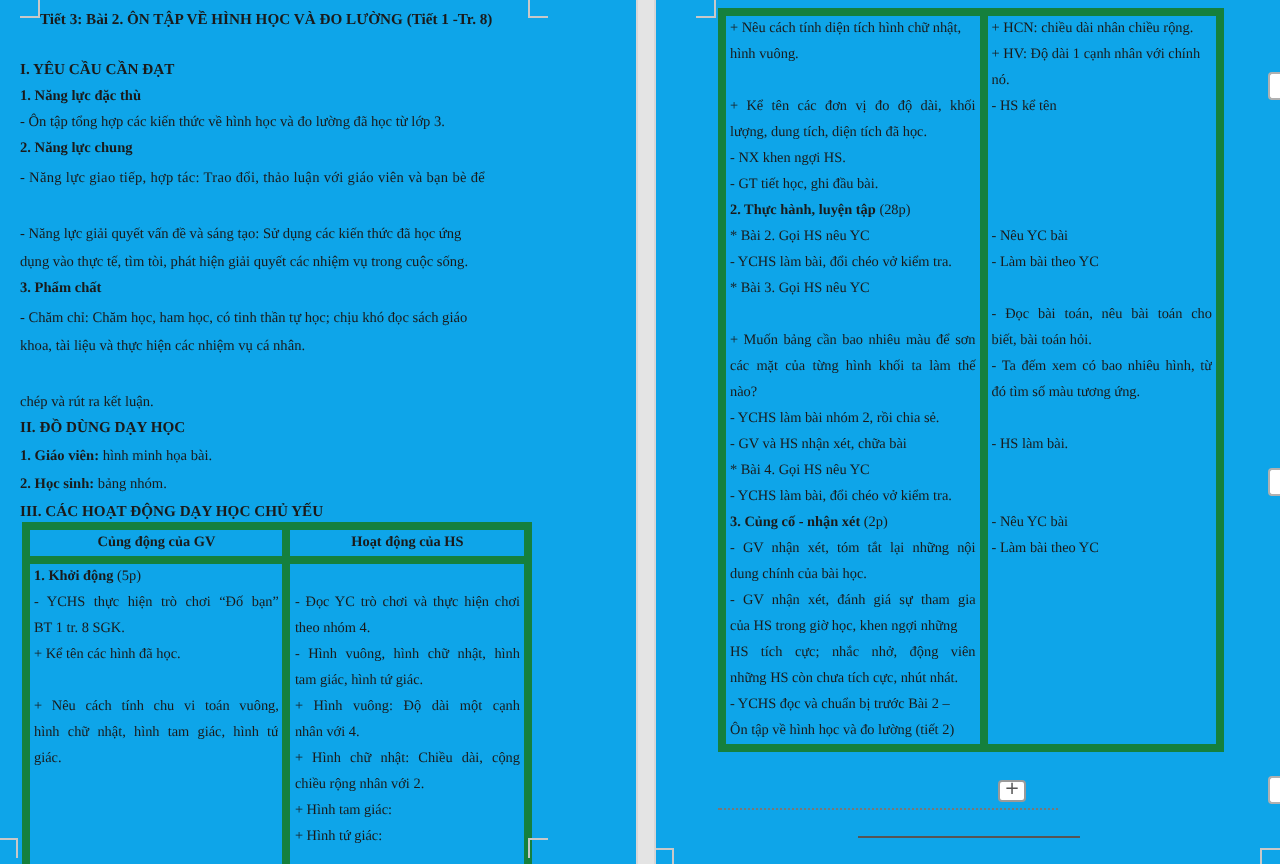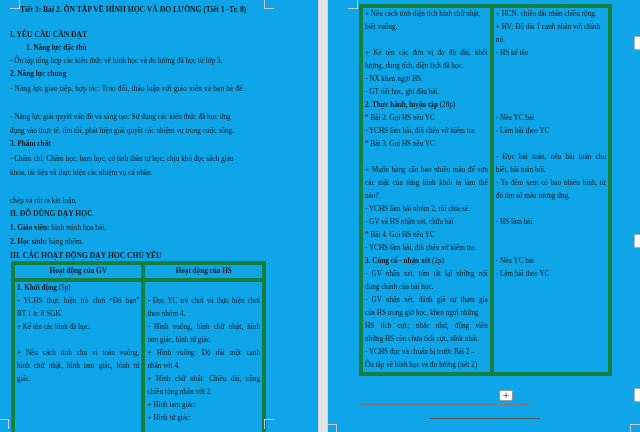--- a/index.html
+++ b/index.html
@@ -37,40 +37,40 @@
 </head>
 <body>
 
 <div id="page-left" class="page">
   <div class="crop-mark" style="left:10px; top:-1px; border-width:0 1px 1px 0;"></div>
   <div class="crop-mark" style="left:264px; top:-1px; border-width:0 0 1px 1px;"></div>
 
   <div class="line title" style="left:20px; top:3px;">Tiết 3: Bài 2. ÔN TẬP VỀ HÌNH HỌC VÀ ĐO LƯỜNG (Tiết 1 -Tr. 8)</div>
 
   <div class="line h1" style="left:10px; top:28px;">I. YÊU CẦU CẦN ĐẠT</div>
-  <div class="line b" style="left:26px; top:41px;">1. Năng lực đặc thù</div>
+  <div class="line b" style="left:10px; top:41px;">1. Năng lực đặc thù</div>
   <div class="line" style="left:10px; top:54px;">- Ôn tập tổng hợp các kiến thức về hình học và đo lường đã học từ lớp 3.</div>
   <div class="line b" style="left:10px; top:67px;">2. Năng lực chung</div>
   <div class="line" style="left:10px; top:82px; letter-spacing:0.15px;">- Năng lực giao tiếp, hợp tác: Trao đổi, thảo luận với giáo viên và bạn bè để</div>
   <div class="line" style="left:10px; top:124px;">dụng vào thực tế, tìm tòi, phát hiện giải quyết các nhiệm vụ trong cuộc sống.</div>
   <div class="line" style="left:10px; top:110px;">- Năng lực giải quyết vấn đề và sáng tạo: Sử dụng các kiến thức đã học ứng</div>
   <div class="line b" style="left:10px; top:137px;">3. Phẩm chất</div>
   <div class="line" style="left:10px; top:152px;">- Chăm chỉ: Chăm học, ham học, có tinh thần tự học; chịu khó đọc sách giáo</div>
   <div class="line" style="left:10px; top:166px;">khoa, tài liệu và thực hiện các nhiệm vụ cá nhân.</div>
   <div class="line" style="left:10px; top:194px;">chép và rút ra kết luận.</div>
 
   <div class="line h1" style="left:10px; top:207px;">II. ĐỒ DÙNG DẠY HỌC</div>
   <div class="line" style="left:10px; top:221px;"><span class="b">1. Giáo viên:</span><span> hình minh họa bài.</span></div>
   <div class="line" style="left:10px; top:235px;"><span class="b">2. Học sinh:</span><span> bảng nhóm.</span></div>
   <div class="line h1" style="left:10px; top:249px;">III. CÁC HOẠT ĐỘNG DẠY HỌC CHỦ YẾU</div>
 
   <table class="plan" style="left:11px; top:261px; width:255px;">
     <tbody>
         <tr>
-      <th style="width:133px;">Hoạt động của GV</th>
+      <th style="width:133px;">Củng động của GV</th>
       <th style="width:122px;">Hoạt động của HS</th>
     </tr>
     <tr>
       <td style="height:154px;">
         <span class="cell-line"><span class="b">1. Khởi động</span><span> (5p)</span></span>
         <span class="cell-line just">- YCHS thực hiện trò chơi “Đố bạn”</span>
         <span class="cell-line">BT 1 tr. 8 SGK.</span>
         <span class="cell-line">+ Kể tên các hình đã học.</span>
         <span class="blank"></span>
         <span class="cell-line just">+ Nêu cách tính chu vi toán vuông,</span>
@@ -100,21 +100,21 @@
 <div class="gutter"></div>
 
 <div id="page-right" class="page">
   <div class="crop-mark" style="left:20px; top:-1px; border-width:0 1px 1px 0;"></div>
 
   <table class="plan" style="left:31px; top:4px; width:253px;">
     <tbody>
         <tr>
       <td style="width:133px;">
         <span class="cell-line">+ Nêu cách tính diện tích hình chữ nhật,</span>
-        <span class="cell-line">biết vuông.</span>
+        <span class="cell-line">hình vuông.</span>
         <span class="blank"></span>
         <span class="cell-line just">+ Kể tên các đơn vị đo độ dài, khối</span>
         <span class="cell-line">lượng, dung tích, diện tích đã học.</span>
         <span class="cell-line">- NX khen ngợi HS.</span>
         <span class="cell-line">- GT tiết học, ghi đầu bài.</span>
         <span class="cell-line"><span class="b">2. Thực hành, luyện tập</span><span> (28p)</span></span>
         <span class="cell-line">* Bài 2. Gọi HS nêu YC</span>
         <span class="cell-line">- YCHS làm bài, đổi chéo vở kiểm tra.</span>
         <span class="cell-line">* Bài 3. Gọi HS nêu YC</span>
         <span class="blank"></span>

